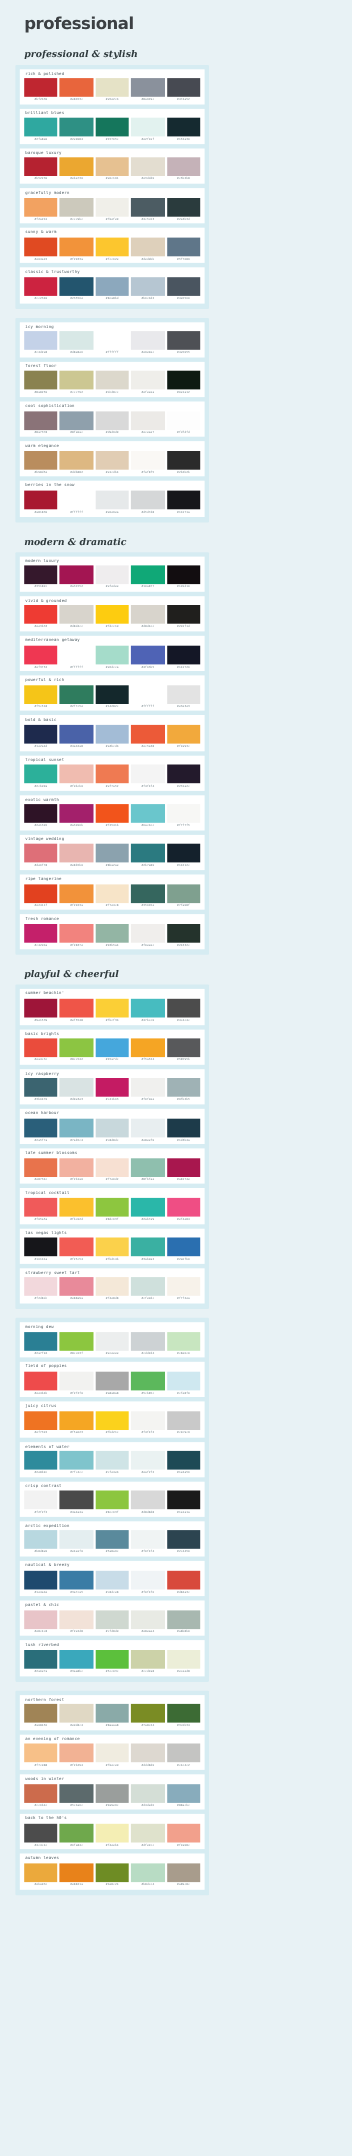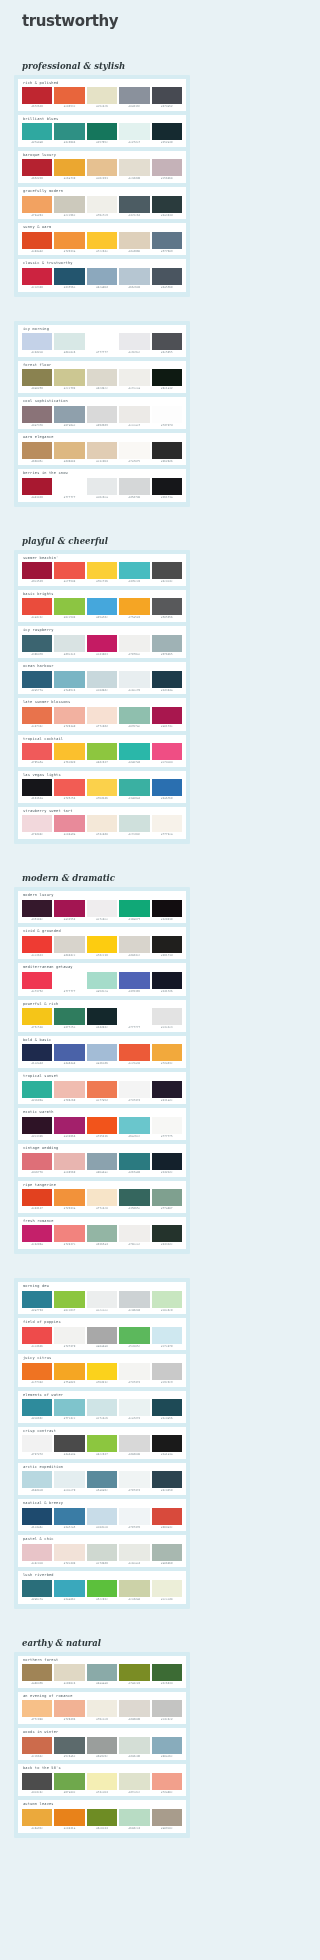--- a/index.html
+++ b/index.html
@@ -16,21 +16,21 @@
     font-size: 18px; font-weight: 700; letter-spacing: -0.5px;
     line-height: 1.0; font-family: "DejaVu Sans", sans-serif;
   }
   .title-colour span { display: inline-block; }
   .title-combinations {
     font-size: 15px; font-weight: 700; color: #3c4043;
     letter-spacing: -0.4px; line-height: 1.1; margin-top: 1px;
     font-family: "DejaVu Sans", sans-serif;
   }
 
-  .section { margin-top: 24px; }
+  .section { margin-top: 8px; }
   .section-heading {
     font-family: "DejaVu Serif", serif;
     font-style: italic; font-weight: 700;
     font-size: 8.5px; color: #2f3a3d;
     padding: 5px 0 4px 22px;
   }
   .section-body {
     background: #d6ecf2;
     margin: 0 10px 0 14px;
     padding: 4px 4px 5px 4px;
@@ -58,21 +58,21 @@
     font-family: "DejaVu Sans Mono", monospace;
     margin-top: 2px; line-height: 1; letter-spacing: 0.1px;
   }
 </style>
 </head>
 <body>
 
 <div class="page">
 
   <div class="title-block">
-    <div class="title-combinations">trustworthy</div>
+    <div class="title-combinations">professional</div>
   </div>
 
   <div id="sections-root">
       <div class="section">
         <div class="section-heading">professional &amp; stylish</div>
         <div class="section-body">
           <div class="palette">
             <div class="palette-name">rich &amp; polished</div>
             <div class="swatch-row">
               <div class="swatch-cell">
@@ -347,474 +347,474 @@
               </div>
               <div class="swatch-cell">
                 <div class="swatch" style="background: rgb(22, 23, 26);"></div>
                 <div class="swatch-hex">#16171a</div>
               </div>
             </div>
           </div>
         </div>
       </div>
       <div class="section">
-        <div class="section-heading">playful &amp; cheerful</div>
+        <div class="section-heading">modern &amp; dramatic</div>
         <div class="section-body">
           <div class="palette">
-            <div class="palette-name">summer beachin'</div>
-            <div class="swatch-row">
-              <div class="swatch-cell">
-                <div class="swatch" style="background: rgb(158, 21, 57);"></div>
-                <div class="swatch-hex">#9e1539</div>
-              </div>
-              <div class="swatch-cell">
-                <div class="swatch" style="background: rgb(239, 85, 72);"></div>
-                <div class="swatch-hex">#ef5548</div>
-              </div>
-              <div class="swatch-cell">
-                <div class="swatch" style="background: rgb(251, 207, 54);"></div>
-                <div class="swatch-hex">#fbcf36</div>
-              </div>
-              <div class="swatch-cell">
-                <div class="swatch" style="background: rgb(71, 188, 192);"></div>
-                <div class="swatch-hex">#47bcc0</div>
-              </div>
-              <div class="swatch-cell">
-                <div class="swatch" style="background: rgb(76, 76, 76);"></div>
-                <div class="swatch-hex">#4c4c4c</div>
-              </div>
-            </div>
-          </div>
-          <div class="palette">
-            <div class="palette-name">basic brights</div>
-            <div class="swatch-row">
-              <div class="swatch-cell">
-                <div class="swatch" style="background: rgb(234, 76, 60);"></div>
-                <div class="swatch-hex">#ea4c3c</div>
-              </div>
-              <div class="swatch-cell">
-                <div class="swatch" style="background: rgb(140, 197, 66);"></div>
-                <div class="swatch-hex">#8cc542</div>
-              </div>
-              <div class="swatch-cell">
-                <div class="swatch" style="background: rgb(69, 167, 220);"></div>
-                <div class="swatch-hex">#45a7dc</div>
-              </div>
-              <div class="swatch-cell">
-                <div class="swatch" style="background: rgb(245, 165, 36);"></div>
-                <div class="swatch-hex">#f5a524</div>
-              </div>
-              <div class="swatch-cell">
-                <div class="swatch" style="background: rgb(88, 89, 91);"></div>
-                <div class="swatch-hex">#58595b</div>
-              </div>
-            </div>
-          </div>
-          <div class="palette">
-            <div class="palette-name">icy raspberry</div>
-            <div class="swatch-row">
-              <div class="swatch-cell">
-                <div class="swatch" style="background: rgb(59, 100, 112);"></div>
-                <div class="swatch-hex">#3b6470</div>
-              </div>
-              <div class="swatch-cell">
-                <div class="swatch" style="background: rgb(217, 227, 227);"></div>
-                <div class="swatch-hex">#d9e3e3</div>
-              </div>
-              <div class="swatch-cell">
-                <div class="swatch" style="background: rgb(196, 27, 99);"></div>
-                <div class="swatch-hex">#c41b63</div>
-              </div>
-              <div class="swatch-cell">
-                <div class="swatch" style="background: rgb(240, 240, 238);"></div>
-                <div class="swatch-hex">#f0f0ee</div>
-              </div>
-              <div class="swatch-cell">
-                <div class="swatch" style="background: rgb(159, 178, 181);"></div>
-                <div class="swatch-hex">#9fb2b5</div>
-              </div>
-            </div>
-          </div>
-          <div class="palette">
-            <div class="palette-name">ocean harbour</div>
-            <div class="swatch-row">
-              <div class="swatch-cell">
-                <div class="swatch" style="background: rgb(42, 95, 122);"></div>
-                <div class="swatch-hex">#2a5f7a</div>
-              </div>
-              <div class="swatch-cell">
-                <div class="swatch" style="background: rgb(122, 181, 196);"></div>
-                <div class="swatch-hex">#7ab5c4</div>
-              </div>
-              <div class="swatch-cell">
-                <div class="swatch" style="background: rgb(200, 216, 220);"></div>
-                <div class="swatch-hex">#c8d8dc</div>
-              </div>
-              <div class="swatch-cell">
-                <div class="swatch" style="background: rgb(232, 238, 240);"></div>
-                <div class="swatch-hex">#e8eef0</div>
-              </div>
-              <div class="swatch-cell">
-                <div class="swatch" style="background: rgb(29, 59, 74);"></div>
-                <div class="swatch-hex">#1d3b4a</div>
-              </div>
-            </div>
-          </div>
-          <div class="palette">
-            <div class="palette-name">late summer blossoms</div>
-            <div class="swatch-row">
-              <div class="swatch-cell">
-                <div class="swatch" style="background: rgb(232, 115, 76);"></div>
-                <div class="swatch-hex">#e8734c</div>
-              </div>
-              <div class="swatch-cell">
-                <div class="swatch" style="background: rgb(242, 177, 160);"></div>
-                <div class="swatch-hex">#f2b1a0</div>
-              </div>
-              <div class="swatch-cell">
-                <div class="swatch" style="background: rgb(247, 224, 210);"></div>
-                <div class="swatch-hex">#f7e0d2</div>
-              </div>
-              <div class="swatch-cell">
-                <div class="swatch" style="background: rgb(143, 191, 174);"></div>
-                <div class="swatch-hex">#8fbfae</div>
-              </div>
-              <div class="swatch-cell">
-                <div class="swatch" style="background: rgb(168, 23, 78);"></div>
-                <div class="swatch-hex">#a8174e</div>
-              </div>
-            </div>
-          </div>
-          <div class="palette">
-            <div class="palette-name">tropical cocktail</div>
-            <div class="swatch-row">
-              <div class="swatch-cell">
-                <div class="swatch" style="background: rgb(240, 90, 90);"></div>
-                <div class="swatch-hex">#f05a5a</div>
-              </div>
-              <div class="swatch-cell">
-                <div class="swatch" style="background: rgb(251, 192, 45);"></div>
-                <div class="swatch-hex">#fbc02d</div>
-              </div>
-              <div class="swatch-cell">
-                <div class="swatch" style="background: rgb(141, 198, 63);"></div>
-                <div class="swatch-hex">#8dc63f</div>
-              </div>
-              <div class="swatch-cell">
-                <div class="swatch" style="background: rgb(42, 183, 169);"></div>
-                <div class="swatch-hex">#2ab7a9</div>
-              </div>
-              <div class="swatch-cell">
-                <div class="swatch" style="background: rgb(239, 78, 132);"></div>
-                <div class="swatch-hex">#ef4e84</div>
-              </div>
-            </div>
-          </div>
-          <div class="palette">
-            <div class="palette-name">las vegas lights</div>
-            <div class="swatch-row">
-              <div class="swatch-cell">
-                <div class="swatch" style="background: rgb(22, 22, 26);"></div>
-                <div class="swatch-hex">#16161a</div>
-              </div>
-              <div class="swatch-cell">
-                <div class="swatch" style="background: rgb(242, 92, 84);"></div>
-                <div class="swatch-hex">#f25c54</div>
-              </div>
-              <div class="swatch-cell">
-                <div class="swatch" style="background: rgb(251, 209, 75);"></div>
-                <div class="swatch-hex">#fbd14b</div>
-              </div>
-              <div class="swatch-cell">
-                <div class="swatch" style="background: rgb(58, 176, 162);"></div>
-                <div class="swatch-hex">#3ab0a2</div>
-              </div>
-              <div class="swatch-cell">
-                <div class="swatch" style="background: rgb(42, 111, 176);"></div>
-                <div class="swatch-hex">#2a6fb0</div>
-              </div>
-            </div>
-          </div>
-          <div class="palette">
-            <div class="palette-name">strawberry sweet tart</div>
-            <div class="swatch-row">
-              <div class="swatch-cell">
-                <div class="swatch" style="background: rgb(242, 216, 220);"></div>
-                <div class="swatch-hex">#f2d8dc</div>
-              </div>
-              <div class="swatch-cell">
-                <div class="swatch" style="background: rgb(232, 138, 154);"></div>
-                <div class="swatch-hex">#e88a9a</div>
-              </div>
-              <div class="swatch-cell">
-                <div class="swatch" style="background: rgb(244, 232, 216);"></div>
-                <div class="swatch-hex">#f4e8d8</div>
-              </div>
-              <div class="swatch-cell">
-                <div class="swatch" style="background: rgb(207, 224, 220);"></div>
-                <div class="swatch-hex">#cfe0dc</div>
-              </div>
-              <div class="swatch-cell">
-                <div class="swatch" style="background: rgb(247, 242, 234);"></div>
-                <div class="swatch-hex">#f7f2ea</div>
+            <div class="palette-name">modern luxury</div>
+            <div class="swatch-row">
+              <div class="swatch-cell">
+                <div class="swatch" style="background: rgb(53, 24, 44);"></div>
+                <div class="swatch-hex">#35182c</div>
+              </div>
+              <div class="swatch-cell">
+                <div class="swatch" style="background: rgb(163, 21, 82);"></div>
+                <div class="swatch-hex">#a31552</div>
+              </div>
+              <div class="swatch-cell">
+                <div class="swatch" style="background: rgb(239, 237, 238);"></div>
+                <div class="swatch-hex">#efedee</div>
+              </div>
+              <div class="swatch-cell">
+                <div class="swatch" style="background: rgb(16, 168, 119);"></div>
+                <div class="swatch-hex">#10a877</div>
+              </div>
+              <div class="swatch-cell">
+                <div class="swatch" style="background: rgb(18, 13, 16);"></div>
+                <div class="swatch-hex">#120d10</div>
+              </div>
+            </div>
+          </div>
+          <div class="palette">
+            <div class="palette-name">vivid &amp; grounded</div>
+            <div class="swatch-row">
+              <div class="swatch-cell">
+                <div class="swatch" style="background: rgb(238, 59, 51);"></div>
+                <div class="swatch-hex">#ee3b33</div>
+              </div>
+              <div class="swatch-cell">
+                <div class="swatch" style="background: rgb(216, 212, 204);"></div>
+                <div class="swatch-hex">#d8d4cc</div>
+              </div>
+              <div class="swatch-cell">
+                <div class="swatch" style="background: rgb(253, 204, 16);"></div>
+                <div class="swatch-hex">#fdcc10</div>
+              </div>
+              <div class="swatch-cell">
+                <div class="swatch" style="background: rgb(216, 212, 204);"></div>
+                <div class="swatch-hex">#d8d4cc</div>
+              </div>
+              <div class="swatch-cell">
+                <div class="swatch" style="background: rgb(32, 31, 29);"></div>
+                <div class="swatch-hex">#201f1d</div>
+              </div>
+            </div>
+          </div>
+          <div class="palette">
+            <div class="palette-name">mediterranean getaway</div>
+            <div class="swatch-row">
+              <div class="swatch-cell">
+                <div class="swatch" style="background: rgb(239, 55, 82);"></div>
+                <div class="swatch-hex">#ef3752</div>
+              </div>
+              <div class="swatch-cell">
+                <div class="swatch" style="background: rgb(255, 255, 255);"></div>
+                <div class="swatch-hex">#ffffff</div>
+              </div>
+              <div class="swatch-cell">
+                <div class="swatch" style="background: rgb(165, 220, 202);"></div>
+                <div class="swatch-hex">#a5dcca</div>
+              </div>
+              <div class="swatch-cell">
+                <div class="swatch" style="background: rgb(79, 99, 181);"></div>
+                <div class="swatch-hex">#4f63b5</div>
+              </div>
+              <div class="swatch-cell">
+                <div class="swatch" style="background: rgb(20, 23, 38);"></div>
+                <div class="swatch-hex">#141726</div>
+              </div>
+            </div>
+          </div>
+          <div class="palette">
+            <div class="palette-name">powerful &amp; rich</div>
+            <div class="swatch-row">
+              <div class="swatch-cell">
+                <div class="swatch" style="background: rgb(245, 197, 24);"></div>
+                <div class="swatch-hex">#f5c518</div>
+              </div>
+              <div class="swatch-cell">
+                <div class="swatch" style="background: rgb(47, 124, 94);"></div>
+                <div class="swatch-hex">#2f7c5e</div>
+              </div>
+              <div class="swatch-cell">
+                <div class="swatch" style="background: rgb(20, 40, 44);"></div>
+                <div class="swatch-hex">#14282c</div>
+              </div>
+              <div class="swatch-cell">
+                <div class="swatch" style="background: rgb(255, 255, 255);"></div>
+                <div class="swatch-hex">#ffffff</div>
+              </div>
+              <div class="swatch-cell">
+                <div class="swatch" style="background: rgb(227, 227, 227);"></div>
+                <div class="swatch-hex">#e3e3e3</div>
+              </div>
+            </div>
+          </div>
+          <div class="palette">
+            <div class="palette-name">bold &amp; basic</div>
+            <div class="swatch-row">
+              <div class="swatch-cell">
+                <div class="swatch" style="background: rgb(30, 42, 77);"></div>
+                <div class="swatch-hex">#1e2a4d</div>
+              </div>
+              <div class="swatch-cell">
+                <div class="swatch" style="background: rgb(74, 98, 168);"></div>
+                <div class="swatch-hex">#4a62a8</div>
+              </div>
+              <div class="swatch-cell">
+                <div class="swatch" style="background: rgb(163, 188, 214);"></div>
+                <div class="swatch-hex">#a3bcd6</div>
+              </div>
+              <div class="swatch-cell">
+                <div class="swatch" style="background: rgb(236, 90, 56);"></div>
+                <div class="swatch-hex">#ec5a38</div>
+              </div>
+              <div class="swatch-cell">
+                <div class="swatch" style="background: rgb(242, 169, 60);"></div>
+                <div class="swatch-hex">#f2a93c</div>
+              </div>
+            </div>
+          </div>
+          <div class="palette">
+            <div class="palette-name">tropical sunset</div>
+            <div class="swatch-row">
+              <div class="swatch-cell">
+                <div class="swatch" style="background: rgb(44, 176, 154);"></div>
+                <div class="swatch-hex">#2cb09a</div>
+              </div>
+              <div class="swatch-cell">
+                <div class="swatch" style="background: rgb(240, 188, 176);"></div>
+                <div class="swatch-hex">#f0bcb0</div>
+              </div>
+              <div class="swatch-cell">
+                <div class="swatch" style="background: rgb(239, 122, 82);"></div>
+                <div class="swatch-hex">#ef7a52</div>
+              </div>
+              <div class="swatch-cell">
+                <div class="swatch" style="background: rgb(244, 244, 244);"></div>
+                <div class="swatch-hex">#f4f4f4</div>
+              </div>
+              <div class="swatch-cell">
+                <div class="swatch" style="background: rgb(35, 26, 44);"></div>
+                <div class="swatch-hex">#231a2c</div>
+              </div>
+            </div>
+          </div>
+          <div class="palette">
+            <div class="palette-name">exotic warmth</div>
+            <div class="swatch-row">
+              <div class="swatch-cell">
+                <div class="swatch" style="background: rgb(46, 19, 38);"></div>
+                <div class="swatch-hex">#2e1326</div>
+              </div>
+              <div class="swatch-cell">
+                <div class="swatch" style="background: rgb(163, 32, 107);"></div>
+                <div class="swatch-hex">#a3206b</div>
+              </div>
+              <div class="swatch-cell">
+                <div class="swatch" style="background: rgb(242, 84, 27);"></div>
+                <div class="swatch-hex">#f2541b</div>
+              </div>
+              <div class="swatch-cell">
+                <div class="swatch" style="background: rgb(106, 198, 204);"></div>
+                <div class="swatch-hex">#6ac6cc</div>
+              </div>
+              <div class="swatch-cell">
+                <div class="swatch" style="background: rgb(247, 247, 245);"></div>
+                <div class="swatch-hex">#f7f7f5</div>
+              </div>
+            </div>
+          </div>
+          <div class="palette">
+            <div class="palette-name">vintage wedding</div>
+            <div class="swatch-row">
+              <div class="swatch-cell">
+                <div class="swatch" style="background: rgb(222, 111, 120);"></div>
+                <div class="swatch-hex">#de6f78</div>
+              </div>
+              <div class="swatch-cell">
+                <div class="swatch" style="background: rgb(232, 181, 176);"></div>
+                <div class="swatch-hex">#e8b5b0</div>
+              </div>
+              <div class="swatch-cell">
+                <div class="swatch" style="background: rgb(139, 162, 174);"></div>
+                <div class="swatch-hex">#8ba2ae</div>
+              </div>
+              <div class="swatch-cell">
+                <div class="swatch" style="background: rgb(43, 122, 128);"></div>
+                <div class="swatch-hex">#2b7a80</div>
+              </div>
+              <div class="swatch-cell">
+                <div class="swatch" style="background: rgb(20, 33, 44);"></div>
+                <div class="swatch-hex">#14212c</div>
+              </div>
+            </div>
+          </div>
+          <div class="palette">
+            <div class="palette-name">ripe tangerine</div>
+            <div class="swatch-row">
+              <div class="swatch-cell">
+                <div class="swatch" style="background: rgb(226, 65, 31);"></div>
+                <div class="swatch-hex">#e2411f</div>
+              </div>
+              <div class="swatch-cell">
+                <div class="swatch" style="background: rgb(242, 146, 58);"></div>
+                <div class="swatch-hex">#f2923a</div>
+              </div>
+              <div class="swatch-cell">
+                <div class="swatch" style="background: rgb(247, 228, 200);"></div>
+                <div class="swatch-hex">#f7e4c8</div>
+              </div>
+              <div class="swatch-cell">
+                <div class="swatch" style="background: rgb(53, 102, 94);"></div>
+                <div class="swatch-hex">#35665e</div>
+              </div>
+              <div class="swatch-cell">
+                <div class="swatch" style="background: rgb(127, 160, 143);"></div>
+                <div class="swatch-hex">#7fa08f</div>
+              </div>
+            </div>
+          </div>
+          <div class="palette">
+            <div class="palette-name">fresh romance</div>
+            <div class="swatch-row">
+              <div class="swatch-cell">
+                <div class="swatch" style="background: rgb(196, 32, 106);"></div>
+                <div class="swatch-hex">#c4206a</div>
+              </div>
+              <div class="swatch-cell">
+                <div class="swatch" style="background: rgb(242, 131, 126);"></div>
+                <div class="swatch-hex">#f2837e</div>
+              </div>
+              <div class="swatch-cell">
+                <div class="swatch" style="background: rgb(147, 181, 164);"></div>
+                <div class="swatch-hex">#93b5a4</div>
+              </div>
+              <div class="swatch-cell">
+                <div class="swatch" style="background: rgb(240, 238, 236);"></div>
+                <div class="swatch-hex">#f0eeec</div>
+              </div>
+              <div class="swatch-cell">
+                <div class="swatch" style="background: rgb(36, 51, 44);"></div>
+                <div class="swatch-hex">#24332c</div>
               </div>
             </div>
           </div>
         </div>
       </div>
       <div class="section">
-        <div class="section-heading">modern &amp; dramatic</div>
+        <div class="section-heading">playful &amp; cheerful</div>
         <div class="section-body">
           <div class="palette">
-            <div class="palette-name">modern luxury</div>
-            <div class="swatch-row">
-              <div class="swatch-cell">
-                <div class="swatch" style="background: rgb(53, 24, 44);"></div>
-                <div class="swatch-hex">#35182c</div>
-              </div>
-              <div class="swatch-cell">
-                <div class="swatch" style="background: rgb(163, 21, 82);"></div>
-                <div class="swatch-hex">#a31552</div>
-              </div>
-              <div class="swatch-cell">
-                <div class="swatch" style="background: rgb(239, 237, 238);"></div>
-                <div class="swatch-hex">#efedee</div>
-              </div>
-              <div class="swatch-cell">
-                <div class="swatch" style="background: rgb(16, 168, 119);"></div>
-                <div class="swatch-hex">#10a877</div>
-              </div>
-              <div class="swatch-cell">
-                <div class="swatch" style="background: rgb(18, 13, 16);"></div>
-                <div class="swatch-hex">#120d10</div>
-              </div>
-            </div>
-          </div>
-          <div class="palette">
-            <div class="palette-name">vivid &amp; grounded</div>
-            <div class="swatch-row">
-              <div class="swatch-cell">
-                <div class="swatch" style="background: rgb(238, 59, 51);"></div>
-                <div class="swatch-hex">#ee3b33</div>
-              </div>
-              <div class="swatch-cell">
-                <div class="swatch" style="background: rgb(216, 212, 204);"></div>
-                <div class="swatch-hex">#d8d4cc</div>
-              </div>
-              <div class="swatch-cell">
-                <div class="swatch" style="background: rgb(253, 204, 16);"></div>
-                <div class="swatch-hex">#fdcc10</div>
-              </div>
-              <div class="swatch-cell">
-                <div class="swatch" style="background: rgb(216, 212, 204);"></div>
-                <div class="swatch-hex">#d8d4cc</div>
-              </div>
-              <div class="swatch-cell">
-                <div class="swatch" style="background: rgb(32, 31, 29);"></div>
-                <div class="swatch-hex">#201f1d</div>
-              </div>
-            </div>
-          </div>
-          <div class="palette">
-            <div class="palette-name">mediterranean getaway</div>
-            <div class="swatch-row">
-              <div class="swatch-cell">
-                <div class="swatch" style="background: rgb(239, 55, 82);"></div>
-                <div class="swatch-hex">#ef3752</div>
-              </div>
-              <div class="swatch-cell">
-                <div class="swatch" style="background: rgb(255, 255, 255);"></div>
-                <div class="swatch-hex">#ffffff</div>
-              </div>
-              <div class="swatch-cell">
-                <div class="swatch" style="background: rgb(165, 220, 202);"></div>
-                <div class="swatch-hex">#a5dcca</div>
-              </div>
-              <div class="swatch-cell">
-                <div class="swatch" style="background: rgb(79, 99, 181);"></div>
-                <div class="swatch-hex">#4f63b5</div>
-              </div>
-              <div class="swatch-cell">
-                <div class="swatch" style="background: rgb(20, 23, 38);"></div>
-                <div class="swatch-hex">#141726</div>
-              </div>
-            </div>
-          </div>
-          <div class="palette">
-            <div class="palette-name">powerful &amp; rich</div>
-            <div class="swatch-row">
-              <div class="swatch-cell">
-                <div class="swatch" style="background: rgb(245, 197, 24);"></div>
-                <div class="swatch-hex">#f5c518</div>
-              </div>
-              <div class="swatch-cell">
-                <div class="swatch" style="background: rgb(47, 124, 94);"></div>
-                <div class="swatch-hex">#2f7c5e</div>
-              </div>
-              <div class="swatch-cell">
-                <div class="swatch" style="background: rgb(20, 40, 44);"></div>
-                <div class="swatch-hex">#14282c</div>
-              </div>
-              <div class="swatch-cell">
-                <div class="swatch" style="background: rgb(255, 255, 255);"></div>
-                <div class="swatch-hex">#ffffff</div>
-              </div>
-              <div class="swatch-cell">
-                <div class="swatch" style="background: rgb(227, 227, 227);"></div>
-                <div class="swatch-hex">#e3e3e3</div>
-              </div>
-            </div>
-          </div>
-          <div class="palette">
-            <div class="palette-name">bold &amp; basic</div>
-            <div class="swatch-row">
-              <div class="swatch-cell">
-                <div class="swatch" style="background: rgb(30, 42, 77);"></div>
-                <div class="swatch-hex">#1e2a4d</div>
-              </div>
-              <div class="swatch-cell">
-                <div class="swatch" style="background: rgb(74, 98, 168);"></div>
-                <div class="swatch-hex">#4a62a8</div>
-              </div>
-              <div class="swatch-cell">
-                <div class="swatch" style="background: rgb(163, 188, 214);"></div>
-                <div class="swatch-hex">#a3bcd6</div>
-              </div>
-              <div class="swatch-cell">
-                <div class="swatch" style="background: rgb(236, 90, 56);"></div>
-                <div class="swatch-hex">#ec5a38</div>
-              </div>
-              <div class="swatch-cell">
-                <div class="swatch" style="background: rgb(242, 169, 60);"></div>
-                <div class="swatch-hex">#f2a93c</div>
-              </div>
-            </div>
-          </div>
-          <div class="palette">
-            <div class="palette-name">tropical sunset</div>
-            <div class="swatch-row">
-              <div class="swatch-cell">
-                <div class="swatch" style="background: rgb(44, 176, 154);"></div>
-                <div class="swatch-hex">#2cb09a</div>
-              </div>
-              <div class="swatch-cell">
-                <div class="swatch" style="background: rgb(240, 188, 176);"></div>
-                <div class="swatch-hex">#f0bcb0</div>
-              </div>
-              <div class="swatch-cell">
-                <div class="swatch" style="background: rgb(239, 122, 82);"></div>
-                <div class="swatch-hex">#ef7a52</div>
-              </div>
-              <div class="swatch-cell">
-                <div class="swatch" style="background: rgb(244, 244, 244);"></div>
-                <div class="swatch-hex">#f4f4f4</div>
-              </div>
-              <div class="swatch-cell">
-                <div class="swatch" style="background: rgb(35, 26, 44);"></div>
-                <div class="swatch-hex">#231a2c</div>
-              </div>
-            </div>
-          </div>
-          <div class="palette">
-            <div class="palette-name">exotic warmth</div>
-            <div class="swatch-row">
-              <div class="swatch-cell">
-                <div class="swatch" style="background: rgb(46, 19, 38);"></div>
-                <div class="swatch-hex">#2e1326</div>
-              </div>
-              <div class="swatch-cell">
-                <div class="swatch" style="background: rgb(163, 32, 107);"></div>
-                <div class="swatch-hex">#a3206b</div>
-              </div>
-              <div class="swatch-cell">
-                <div class="swatch" style="background: rgb(242, 84, 27);"></div>
-                <div class="swatch-hex">#f2541b</div>
-              </div>
-              <div class="swatch-cell">
-                <div class="swatch" style="background: rgb(106, 198, 204);"></div>
-                <div class="swatch-hex">#6ac6cc</div>
-              </div>
-              <div class="swatch-cell">
-                <div class="swatch" style="background: rgb(247, 247, 245);"></div>
-                <div class="swatch-hex">#f7f7f5</div>
-              </div>
-            </div>
-          </div>
-          <div class="palette">
-            <div class="palette-name">vintage wedding</div>
-            <div class="swatch-row">
-              <div class="swatch-cell">
-                <div class="swatch" style="background: rgb(222, 111, 120);"></div>
-                <div class="swatch-hex">#de6f78</div>
-              </div>
-              <div class="swatch-cell">
-                <div class="swatch" style="background: rgb(232, 181, 176);"></div>
-                <div class="swatch-hex">#e8b5b0</div>
-              </div>
-              <div class="swatch-cell">
-                <div class="swatch" style="background: rgb(139, 162, 174);"></div>
-                <div class="swatch-hex">#8ba2ae</div>
-              </div>
-              <div class="swatch-cell">
-                <div class="swatch" style="background: rgb(43, 122, 128);"></div>
-                <div class="swatch-hex">#2b7a80</div>
-              </div>
-              <div class="swatch-cell">
-                <div class="swatch" style="background: rgb(20, 33, 44);"></div>
-                <div class="swatch-hex">#14212c</div>
-              </div>
-            </div>
-          </div>
-          <div class="palette">
-            <div class="palette-name">ripe tangerine</div>
-            <div class="swatch-row">
-              <div class="swatch-cell">
-                <div class="swatch" style="background: rgb(226, 65, 31);"></div>
-                <div class="swatch-hex">#e2411f</div>
-              </div>
-              <div class="swatch-cell">
-                <div class="swatch" style="background: rgb(242, 146, 58);"></div>
-                <div class="swatch-hex">#f2923a</div>
-              </div>
-              <div class="swatch-cell">
-                <div class="swatch" style="background: rgb(247, 228, 200);"></div>
-                <div class="swatch-hex">#f7e4c8</div>
-              </div>
-              <div class="swatch-cell">
-                <div class="swatch" style="background: rgb(53, 102, 94);"></div>
-                <div class="swatch-hex">#35665e</div>
-              </div>
-              <div class="swatch-cell">
-                <div class="swatch" style="background: rgb(127, 160, 143);"></div>
-                <div class="swatch-hex">#7fa08f</div>
-              </div>
-            </div>
-          </div>
-          <div class="palette">
-            <div class="palette-name">fresh romance</div>
-            <div class="swatch-row">
-              <div class="swatch-cell">
-                <div class="swatch" style="background: rgb(196, 32, 106);"></div>
-                <div class="swatch-hex">#c4206a</div>
-              </div>
-              <div class="swatch-cell">
-                <div class="swatch" style="background: rgb(242, 131, 126);"></div>
-                <div class="swatch-hex">#f2837e</div>
-              </div>
-              <div class="swatch-cell">
-                <div class="swatch" style="background: rgb(147, 181, 164);"></div>
-                <div class="swatch-hex">#93b5a4</div>
-              </div>
-              <div class="swatch-cell">
-                <div class="swatch" style="background: rgb(240, 238, 236);"></div>
-                <div class="swatch-hex">#f0eeec</div>
-              </div>
-              <div class="swatch-cell">
-                <div class="swatch" style="background: rgb(36, 51, 44);"></div>
-                <div class="swatch-hex">#24332c</div>
+            <div class="palette-name">summer beachin'</div>
+            <div class="swatch-row">
+              <div class="swatch-cell">
+                <div class="swatch" style="background: rgb(158, 21, 57);"></div>
+                <div class="swatch-hex">#9e1539</div>
+              </div>
+              <div class="swatch-cell">
+                <div class="swatch" style="background: rgb(239, 85, 72);"></div>
+                <div class="swatch-hex">#ef5548</div>
+              </div>
+              <div class="swatch-cell">
+                <div class="swatch" style="background: rgb(251, 207, 54);"></div>
+                <div class="swatch-hex">#fbcf36</div>
+              </div>
+              <div class="swatch-cell">
+                <div class="swatch" style="background: rgb(71, 188, 192);"></div>
+                <div class="swatch-hex">#47bcc0</div>
+              </div>
+              <div class="swatch-cell">
+                <div class="swatch" style="background: rgb(76, 76, 76);"></div>
+                <div class="swatch-hex">#4c4c4c</div>
+              </div>
+            </div>
+          </div>
+          <div class="palette">
+            <div class="palette-name">basic brights</div>
+            <div class="swatch-row">
+              <div class="swatch-cell">
+                <div class="swatch" style="background: rgb(234, 76, 60);"></div>
+                <div class="swatch-hex">#ea4c3c</div>
+              </div>
+              <div class="swatch-cell">
+                <div class="swatch" style="background: rgb(140, 197, 66);"></div>
+                <div class="swatch-hex">#8cc542</div>
+              </div>
+              <div class="swatch-cell">
+                <div class="swatch" style="background: rgb(69, 167, 220);"></div>
+                <div class="swatch-hex">#45a7dc</div>
+              </div>
+              <div class="swatch-cell">
+                <div class="swatch" style="background: rgb(245, 165, 36);"></div>
+                <div class="swatch-hex">#f5a524</div>
+              </div>
+              <div class="swatch-cell">
+                <div class="swatch" style="background: rgb(88, 89, 91);"></div>
+                <div class="swatch-hex">#58595b</div>
+              </div>
+            </div>
+          </div>
+          <div class="palette">
+            <div class="palette-name">icy raspberry</div>
+            <div class="swatch-row">
+              <div class="swatch-cell">
+                <div class="swatch" style="background: rgb(59, 100, 112);"></div>
+                <div class="swatch-hex">#3b6470</div>
+              </div>
+              <div class="swatch-cell">
+                <div class="swatch" style="background: rgb(217, 227, 227);"></div>
+                <div class="swatch-hex">#d9e3e3</div>
+              </div>
+              <div class="swatch-cell">
+                <div class="swatch" style="background: rgb(196, 27, 99);"></div>
+                <div class="swatch-hex">#c41b63</div>
+              </div>
+              <div class="swatch-cell">
+                <div class="swatch" style="background: rgb(240, 240, 238);"></div>
+                <div class="swatch-hex">#f0f0ee</div>
+              </div>
+              <div class="swatch-cell">
+                <div class="swatch" style="background: rgb(159, 178, 181);"></div>
+                <div class="swatch-hex">#9fb2b5</div>
+              </div>
+            </div>
+          </div>
+          <div class="palette">
+            <div class="palette-name">ocean harbour</div>
+            <div class="swatch-row">
+              <div class="swatch-cell">
+                <div class="swatch" style="background: rgb(42, 95, 122);"></div>
+                <div class="swatch-hex">#2a5f7a</div>
+              </div>
+              <div class="swatch-cell">
+                <div class="swatch" style="background: rgb(122, 181, 196);"></div>
+                <div class="swatch-hex">#7ab5c4</div>
+              </div>
+              <div class="swatch-cell">
+                <div class="swatch" style="background: rgb(200, 216, 220);"></div>
+                <div class="swatch-hex">#c8d8dc</div>
+              </div>
+              <div class="swatch-cell">
+                <div class="swatch" style="background: rgb(232, 238, 240);"></div>
+                <div class="swatch-hex">#e8eef0</div>
+              </div>
+              <div class="swatch-cell">
+                <div class="swatch" style="background: rgb(29, 59, 74);"></div>
+                <div class="swatch-hex">#1d3b4a</div>
+              </div>
+            </div>
+          </div>
+          <div class="palette">
+            <div class="palette-name">late summer blossoms</div>
+            <div class="swatch-row">
+              <div class="swatch-cell">
+                <div class="swatch" style="background: rgb(232, 115, 76);"></div>
+                <div class="swatch-hex">#e8734c</div>
+              </div>
+              <div class="swatch-cell">
+                <div class="swatch" style="background: rgb(242, 177, 160);"></div>
+                <div class="swatch-hex">#f2b1a0</div>
+              </div>
+              <div class="swatch-cell">
+                <div class="swatch" style="background: rgb(247, 224, 210);"></div>
+                <div class="swatch-hex">#f7e0d2</div>
+              </div>
+              <div class="swatch-cell">
+                <div class="swatch" style="background: rgb(143, 191, 174);"></div>
+                <div class="swatch-hex">#8fbfae</div>
+              </div>
+              <div class="swatch-cell">
+                <div class="swatch" style="background: rgb(168, 23, 78);"></div>
+                <div class="swatch-hex">#a8174e</div>
+              </div>
+            </div>
+          </div>
+          <div class="palette">
+            <div class="palette-name">tropical cocktail</div>
+            <div class="swatch-row">
+              <div class="swatch-cell">
+                <div class="swatch" style="background: rgb(240, 90, 90);"></div>
+                <div class="swatch-hex">#f05a5a</div>
+              </div>
+              <div class="swatch-cell">
+                <div class="swatch" style="background: rgb(251, 192, 45);"></div>
+                <div class="swatch-hex">#fbc02d</div>
+              </div>
+              <div class="swatch-cell">
+                <div class="swatch" style="background: rgb(141, 198, 63);"></div>
+                <div class="swatch-hex">#8dc63f</div>
+              </div>
+              <div class="swatch-cell">
+                <div class="swatch" style="background: rgb(42, 183, 169);"></div>
+                <div class="swatch-hex">#2ab7a9</div>
+              </div>
+              <div class="swatch-cell">
+                <div class="swatch" style="background: rgb(239, 78, 132);"></div>
+                <div class="swatch-hex">#ef4e84</div>
+              </div>
+            </div>
+          </div>
+          <div class="palette">
+            <div class="palette-name">las vegas lights</div>
+            <div class="swatch-row">
+              <div class="swatch-cell">
+                <div class="swatch" style="background: rgb(22, 22, 26);"></div>
+                <div class="swatch-hex">#16161a</div>
+              </div>
+              <div class="swatch-cell">
+                <div class="swatch" style="background: rgb(242, 92, 84);"></div>
+                <div class="swatch-hex">#f25c54</div>
+              </div>
+              <div class="swatch-cell">
+                <div class="swatch" style="background: rgb(251, 209, 75);"></div>
+                <div class="swatch-hex">#fbd14b</div>
+              </div>
+              <div class="swatch-cell">
+                <div class="swatch" style="background: rgb(58, 176, 162);"></div>
+                <div class="swatch-hex">#3ab0a2</div>
+              </div>
+              <div class="swatch-cell">
+                <div class="swatch" style="background: rgb(42, 111, 176);"></div>
+                <div class="swatch-hex">#2a6fb0</div>
+              </div>
+            </div>
+          </div>
+          <div class="palette">
+            <div class="palette-name">strawberry sweet tart</div>
+            <div class="swatch-row">
+              <div class="swatch-cell">
+                <div class="swatch" style="background: rgb(242, 216, 220);"></div>
+                <div class="swatch-hex">#f2d8dc</div>
+              </div>
+              <div class="swatch-cell">
+                <div class="swatch" style="background: rgb(232, 138, 154);"></div>
+                <div class="swatch-hex">#e88a9a</div>
+              </div>
+              <div class="swatch-cell">
+                <div class="swatch" style="background: rgb(244, 232, 216);"></div>
+                <div class="swatch-hex">#f4e8d8</div>
+              </div>
+              <div class="swatch-cell">
+                <div class="swatch" style="background: rgb(207, 224, 220);"></div>
+                <div class="swatch-hex">#cfe0dc</div>
+              </div>
+              <div class="swatch-cell">
+                <div class="swatch" style="background: rgb(247, 242, 234);"></div>
+                <div class="swatch-hex">#f7f2ea</div>
               </div>
             </div>
           </div>
         </div>
       </div>
       <div class="section">
         <div class="section-body">
           <div class="palette">
             <div class="palette-name">morning dew</div>
             <div class="swatch-row">
@@ -1036,21 +1036,20 @@
               </div>
               <div class="swatch-cell">
                 <div class="swatch" style="background: rgb(236, 238, 216);"></div>
                 <div class="swatch-hex">#eceed8</div>
               </div>
             </div>
           </div>
         </div>
       </div>
       <div class="section">
-        <div class="section-heading">earthy &amp; natural</div>
         <div class="section-body">
           <div class="palette">
             <div class="palette-name">northern forest</div>
             <div class="swatch-row">
               <div class="swatch-cell">
                 <div class="swatch" style="background: rgb(160, 132, 86);"></div>
                 <div class="swatch-hex">#a08456</div>
               </div>
               <div class="swatch-cell">
                 <div class="swatch" style="background: rgb(224, 216, 196);"></div>

